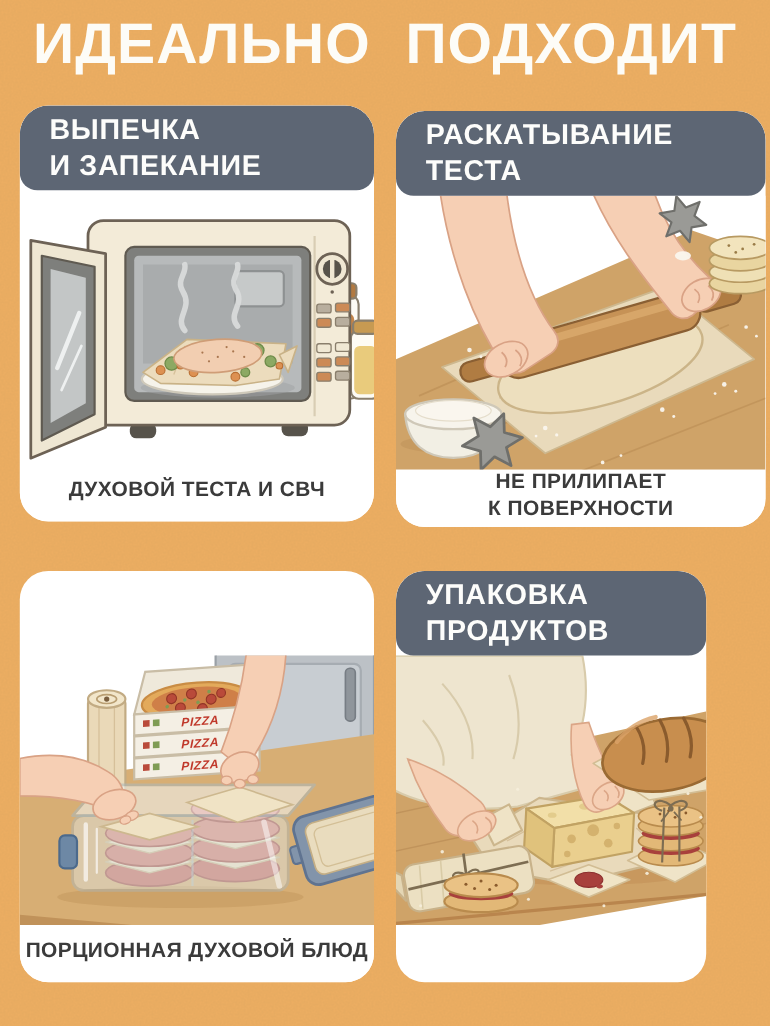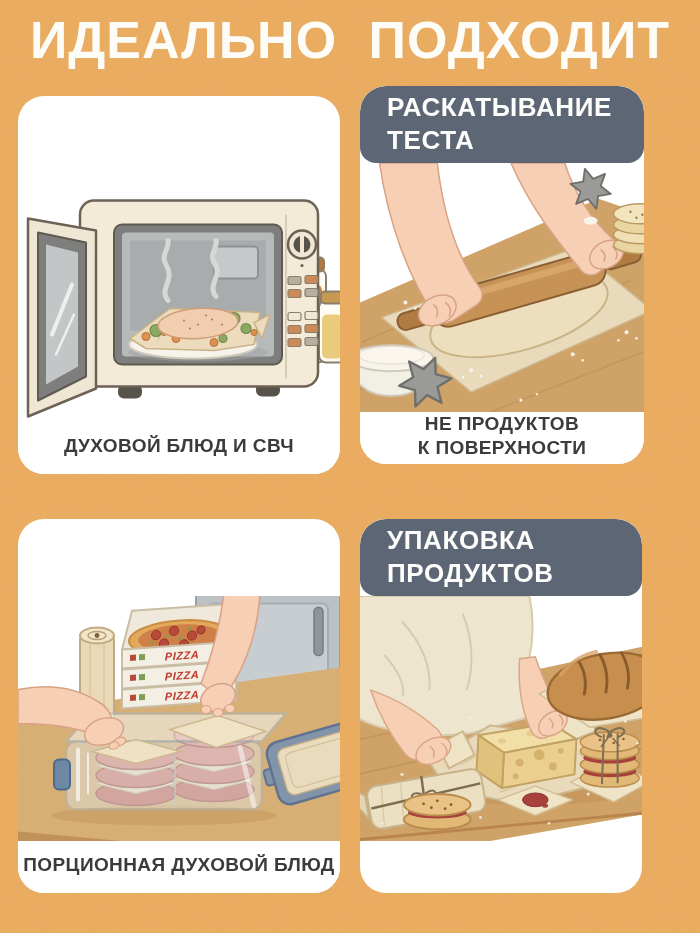--- a/index.html
+++ b/index.html
@@ -21,21 +21,21 @@
     z-index:2;
   }
   .card{
     position:absolute;
     background:#ffffff;
     border-radius:26px;
     overflow:hidden;
     z-index:2;
   }
   .card.tl{left:18px;top:96px;width:322px;height:378px;}
-  .card.tr{left:360px;top:86px;width:284px;height:378px;}
+  .card.tr{left:360px;top:101px;width:336px;height:378px;}
   .card.bl{left:18px;top:519px;width:322px;height:374px;}
   .card.br{left:360px;top:519px;width:282px;height:374px;}
   .panel-header{
     position:absolute;top:0;left:0;right:0;height:77px;
     background:#5d6674;
     border-radius:26px 26px 16px 16px;
     display:flex;align-items:center;
     padding:4px 14px 6px 27px;
     box-sizing:border-box;
   }
@@ -164,21 +164,25 @@
             <rect x="270" y="140" width="13" height="8" rx="2" fill="#f0e8d4"></rect>
             <rect x="287" y="139" width="13" height="8" rx="2" fill="#f0e8d4"></rect>
             <rect x="270" y="153" width="13" height="8" rx="2" fill="#cc8a56"></rect>
             <rect x="287" y="152" width="13" height="8" rx="2" fill="#cc8a56"></rect>
             <rect x="270" y="166" width="13" height="8" rx="2" fill="#cc8a56"></rect>
             <rect x="287" y="165" width="13" height="8" rx="2" fill="#b8ae9e"></rect>
           </g>
         </g>
       </svg>
     </div>
-    <div class="caption">ДУХОВОЙ БЛЮД И СВЧ</div>
+    <header class="panel-header">
+      <span class="hdr-text">ВЫПЕЧКА
+И ЗАПЕКАНИЕ</span>
+    </header>
+    <div class="caption">ДУХОВОЙ ТЕСТА И СВЧ</div>
   </section>
 
   <section class="card tr">
     <div class="illo">
       <svg viewBox="0 0 322 250" preserveAspectRatio="xMidYMid slice" xmlns="http://www.w3.org/2000/svg">
         <rect width="322" height="250" fill="#ffffff"></rect>
 
         <g>
           <polygon points="0,148 258,36 322,58 322,250 0,250" fill="#cfa368"></polygon>
           <path d="M20,180 L250,80" stroke="#bf9259" stroke-width="1.5" opacity="0.8"></path>
@@ -250,21 +254,21 @@
             <circle cx="196" cy="232" r="1.2"></circle>
           <circle cx="305" cy="120" r="1.6"></circle>
             <circle cx="314" cy="128" r="1.2"></circle>
         </g>
       </svg>
     </div>
     <header class="panel-header">
       <span class="hdr-text">РАСКАТЫВАНИЕ
 ТЕСТА</span>
     </header>
-    <div class="caption">НЕ ПРОДУКТОВ
+    <div class="caption">НЕ ПРИЛИПАЕТ
 К ПОВЕРХНОСТИ</div>
   </section>
 
   <section class="card bl">
     <div class="illo">
       <svg viewBox="0 0 322 250" preserveAspectRatio="xMidYMid slice" xmlns="http://www.w3.org/2000/svg">
         <rect width="322" height="250" fill="#ffffff"></rect>
 
         <g>
           <rect x="178" y="0" width="144" height="136" fill="#bcc1c6" stroke="#9aa0a6" stroke-width="2"></rect>

